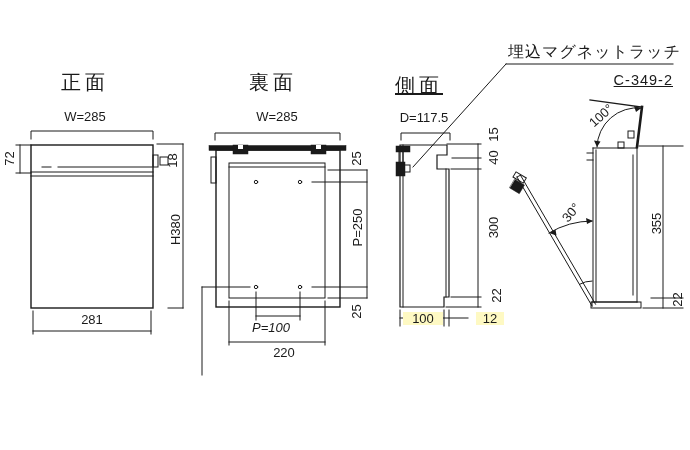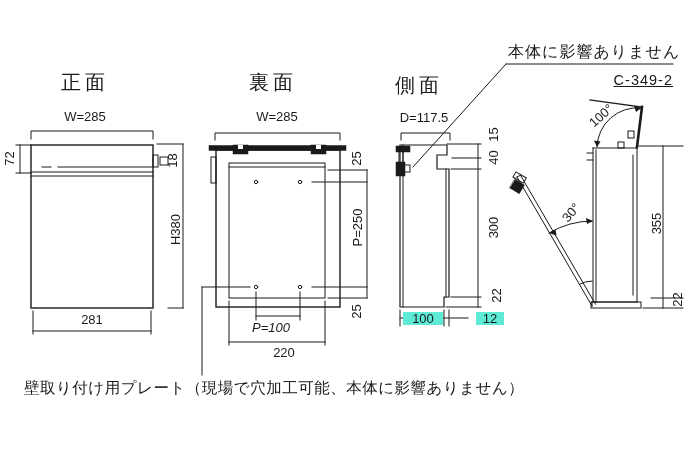--- a/index.html
+++ b/index.html
@@ -6,21 +6,21 @@
   .canvas{position:relative;width:690px;height:450px;background:#ffffff;overflow:hidden;
           font-family:"Liberation Sans","DejaVu Sans",sans-serif;color:#1a1a1a;}
   svg{position:absolute;left:0;top:0;}
   .t{position:absolute;white-space:nowrap;line-height:1;}
   .dim{font-size:13px;text-align:center;}
   .vert{transform:rotate(-90deg);transform-origin:center center;}
   .title{font-size:20px;letter-spacing:4px;text-align:left;}
   .callout{font-size:16px;letter-spacing:1px;}
   .model{font-size:14.5px;text-align:right;letter-spacing:1px;text-decoration:underline;}
   .note{font-size:15.5px;letter-spacing:0.5px;}
-  .whitebg{background:#5eead4;padding:0 2px;}
+  .whitebg{background:#fef9c3;padding:0 2px;}
   .ang{font-size:13px;text-align:center;}
 </style>
 </head>
 <body>
 <div class="canvas">
 
 <svg width="690" height="450" viewBox="0 0 690 450" stroke="#1a1a1a" stroke-width="1" fill="none" stroke-linecap="square">
 
   <g>
     <rect x="31" y="145" width="122" height="163" stroke-width="1.4"></rect>
@@ -150,21 +150,21 @@
     <line x1="506" y1="64" x2="673" y2="64"></line>
     <line x1="506" y1="64" x2="413" y2="167"></line>
 
     <line x1="250" y1="287" x2="202" y2="287"></line>
     <line x1="202" y1="287" x2="202" y2="375"></line>
   </g>
 </svg>
 
 <div class="t title" style="left:61px;top:72px;width:60px;">正面</div>
 <div class="t title" style="left:249px;top:72px;width:60px;">裏面</div>
-<div class="t title" style="left:395px;top:75px;width:60px;">側面</div>
+<div class="t title" style="left:395px;top:75px;width:60px;text-decoration:underline;">側面</div>
 
 <div class="t dim" style="left:50px;top:110px;width:70px;">W=285</div>
 <div class="t dim vert" style="left:-6px;top:152px;width:30px;">72</div>
 <div class="t dim vert" style="left:157px;top:154px;width:30px;">18</div>
 <div class="t dim vert" style="left:153px;top:223px;width:44px;">H380</div>
 <div class="t dim" style="left:62px;top:313px;width:60px;">281</div>
 
 <div class="t dim" style="left:242px;top:110px;width:70px;">W=285</div>
 <div class="t dim vert" style="left:341px;top:152px;width:30px;">25</div>
 <div class="t dim vert" style="left:327px;top:221px;width:60px;">P=250</div>
@@ -178,17 +178,16 @@
 <div class="t dim vert" style="left:474px;top:221px;width:38px;">300</div>
 <div class="t dim vert" style="left:481px;top:289px;width:30px;">22</div>
 <div class="t dim whitebg" style="left:403px;top:312px;width:36px;">100</div>
 <div class="t dim whitebg" style="left:448px;top:312px;width:24px;margin-left:28px;">12</div>
 
 <div class="t ang" style="left:581px;top:109px;width:40px;transform:rotate(-42deg);">100°</div>
 <div class="t ang" style="left:556px;top:206px;width:30px;transform:rotate(-50deg);">30°</div>
 <div class="t dim vert" style="left:637px;top:217px;width:38px;">355</div>
 <div class="t dim vert" style="left:662px;top:293px;width:30px;">22</div>
 
-<div class="t callout" style="left:508px;top:44px;">本体に影響ありません</div>
+<div class="t callout" style="left:508px;top:44px;">埋込マグネットラッチ</div>
 <div class="t model" style="left:600px;top:73px;width:73px;">C-349-2</div>
-<div class="t note" style="left:24px;top:380px;">壁取り付け用プレート（現場で穴加工可能、本体に影響ありません）</div>
 
 </div>
 
 </body></html>

